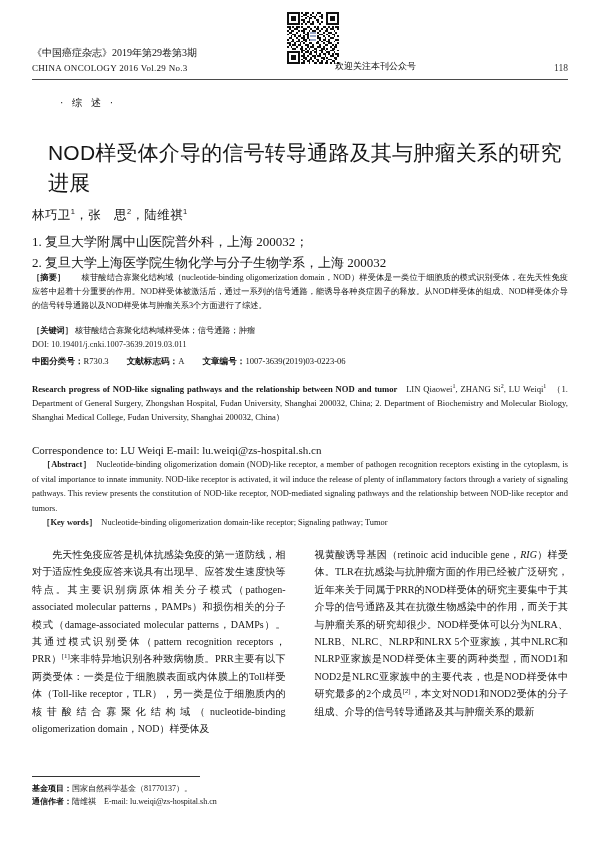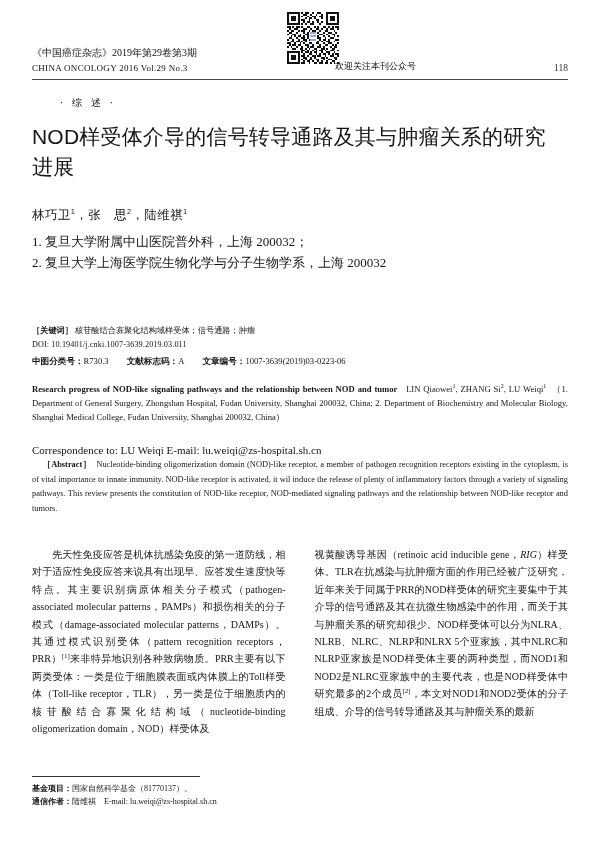--- a/index.html
+++ b/index.html
@@ -503,31 +503,34 @@
       <div class="journal-en">CHINA ONCOLOGY  2016  Vol.29  No.3</div>
     </div>
     <div class="masthead-mid">欢迎关注本刊公众号</div>
     <div class="masthead-right">118</div>
   </div>
 
   <div class="rule"></div>
 
   <div class="section-kind">· 综 述 ·</div>
 
-  <h1 class="title-cn" style="margin:0;font-weight:normal;">NOD样受体介导的信号转导通路及其与肿瘤关系的研究进展</h1>
+  <h1 class="title-cn" style="margin:16px;font-weight:normal;">NOD样受体介导的信号转导通路及其与肿瘤关系的研究进展</h1>
 
   <div class="authors-cn">
     <span>林巧卫</span><sup>1</sup><span>，张　思</span><sup>2</sup><span>，陆维祺</span><sup>1</sup>
   </div>
 
   <div class="affils-cn">
     <div>1. 复旦大学附属中山医院普外科，上海 200032；</div>
     <div>2. 复旦大学上海医学院生物化学与分子生物学系，上海 200032</div>
   </div>
 
+  <div class="abs-cn">
+    <span class="lbl">［摘要］</span><span class="indent"></span><span>核苷酸结合寡聚化结构域（nucleotide-binding oligomerization domain，NOD）样受体是一类位于细胞质的模式识别受体，在先天性免疫应答中起着十分重要的作用。NOD样受体被激活后，通过一系列的信号通路，能诱导各种炎症因子的释放。从NOD样受体的组成、NOD样受体介导的信号转导通路以及NOD样受体与肿瘤关系3个方面进行了综述。</span>
+  </div>
 
   <div class="kw-cn">
     <span class="lbl">［关键词］</span>&nbsp;<span>核苷酸结合寡聚化结构域样受体；信号通路；肿瘤</span>
   </div>
 
   <div class="doi-line">DOI: 10.19401/j.cnki.1007-3639.2019.03.011</div>
 
   <div class="clc-line">
     <span class="lbl">中图分类号：</span><span>R730.3</span><span class="gap"></span><span class="lbl">文献标志码：</span><span>A</span><span class="gap"></span><span class="lbl">文章编号：</span><span>1007-3639(2019)03-0223-06</span>
   </div>
@@ -535,20 +538,23 @@
   <div class="title-en">
     <span class="b">Research progress of NOD-like signaling pathways and the relationship between NOD and tumor</span>&nbsp;&nbsp;&nbsp;<span>LIN Qiaowei</span><sup>1</sup><span>, ZHANG Si</span><sup>2</sup><span>, LU Weiqi</span><sup>1</sup>&nbsp;&nbsp;<span>（1. Department of General Surgery, Zhongshan Hospital, Fudan University, Shanghai 200032, China; 2. Department of Biochemistry and Molecular Biology, Shanghai Medical College, Fudan University, Shanghai 200032, China）</span>
   </div>
 
   <div class="corr">Correspondence to: LU Weiqi E-mail: lu.weiqi@zs-hospital.sh.cn</div>
 
   <div class="abs-en">
     <span class="indent"></span><span class="lbl">［Abstract］</span>&nbsp;&nbsp;<span>Nucleotide-binding oligomerization domain (NOD)-like receptor, a member of pathogen recognition receptors existing in the cytoplasm, is of vital importance to innate immunity. NOD-like receptor is activated, it wil induce the release of plenty of inflammatory factors through a variety of signaling pathways. This review presents the constitution of NOD-like receptor, NOD-mediated signaling pathways and the relationship between NOD-like receptor and tumors.</span>
   </div>
 
+  <div class="kw-en">
+    <span class="indent"></span><span class="lbl">［Key words］</span>&nbsp;&nbsp;<span>Nucleotide-binding oligomerization domain-like receptor; Signaling pathway; Tumor</span>
+  </div>
 
   <div class="body-cols">
     <div class="col">
       <p><span class="indent2"></span><span>先天性免疫应答是机体抗感染免疫的第一道防线，相对于适应性免疫应答来说具有出现早、应答发生速度快等特点。其主要识别病原体相关分子模式（pathogen-associated molecular patterns，PAMPs）和损伤相关的分子模式（damage-associated molecular patterns，DAMPs）。其通过模式识别受体（pattern recognition receptors，PRR）</span><span class="ref">[1]</span><span>来非特异地识别各种致病物质。PRR主要有以下两类受体：一类是位于细胞膜表面或内体膜上的Toll样受体（Toll-like receptor，TLR），另一类是位于细胞质内的核苷酸结合寡聚化结构域（nucleotide-binding oligomerization domain，NOD）样受体及</span></p>
     </div>
     <div class="col">
       <p><span>视黄酸诱导基因（retinoic acid inducible gene，</span><span class="it">RIG</span><span>）样受体。TLR在抗感染与抗肿瘤方面的作用已经被广泛研究，近年来关于同属于PRR的NOD样受体的研究主要集中于其介导的信号通路及其在抗微生物感染中的作用，而关于其与肿瘤关系的研究却很少。NOD样受体可以分为NLRA、NLRB、NLRC、NLRP和NLRX 5个亚家族，其中NLRC和NLRP亚家族是NOD样受体主要的两种类型，而NOD1和NOD2是NLRC亚家族中的主要代表，也是NOD样受体中研究最多的2个成员</span><span class="ref">[2]</span><span>，本文对NOD1和NOD2受体的分子组成、介导的信号转导通路及其与肿瘤关系的最新</span></p>
     </div>
   </div>
 

